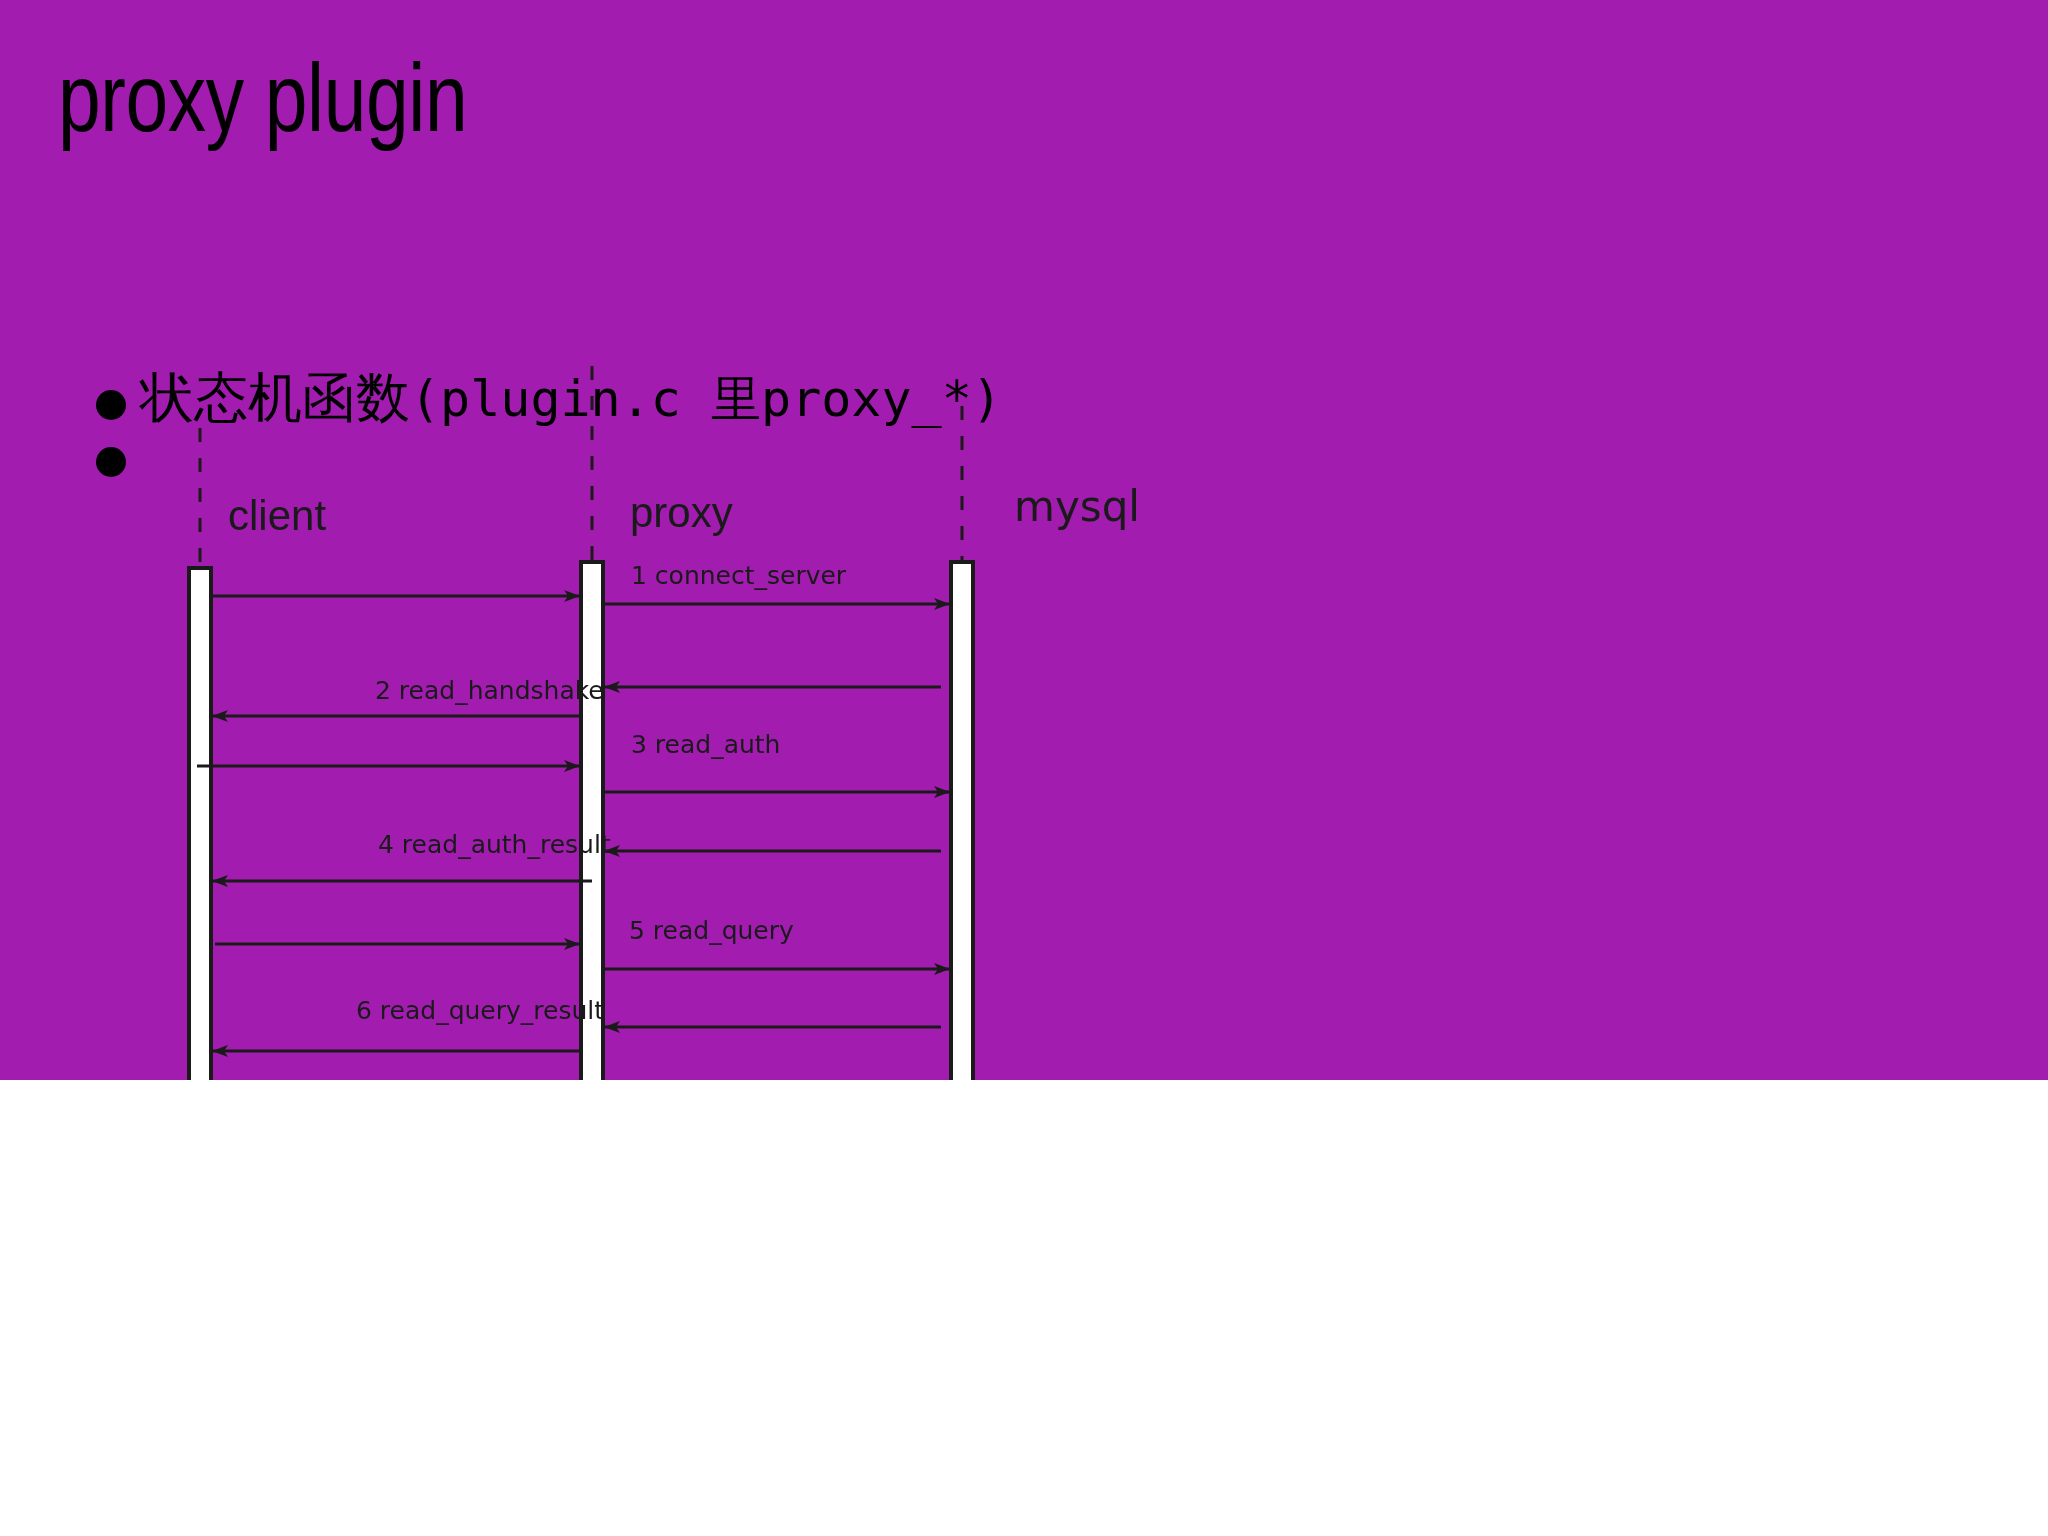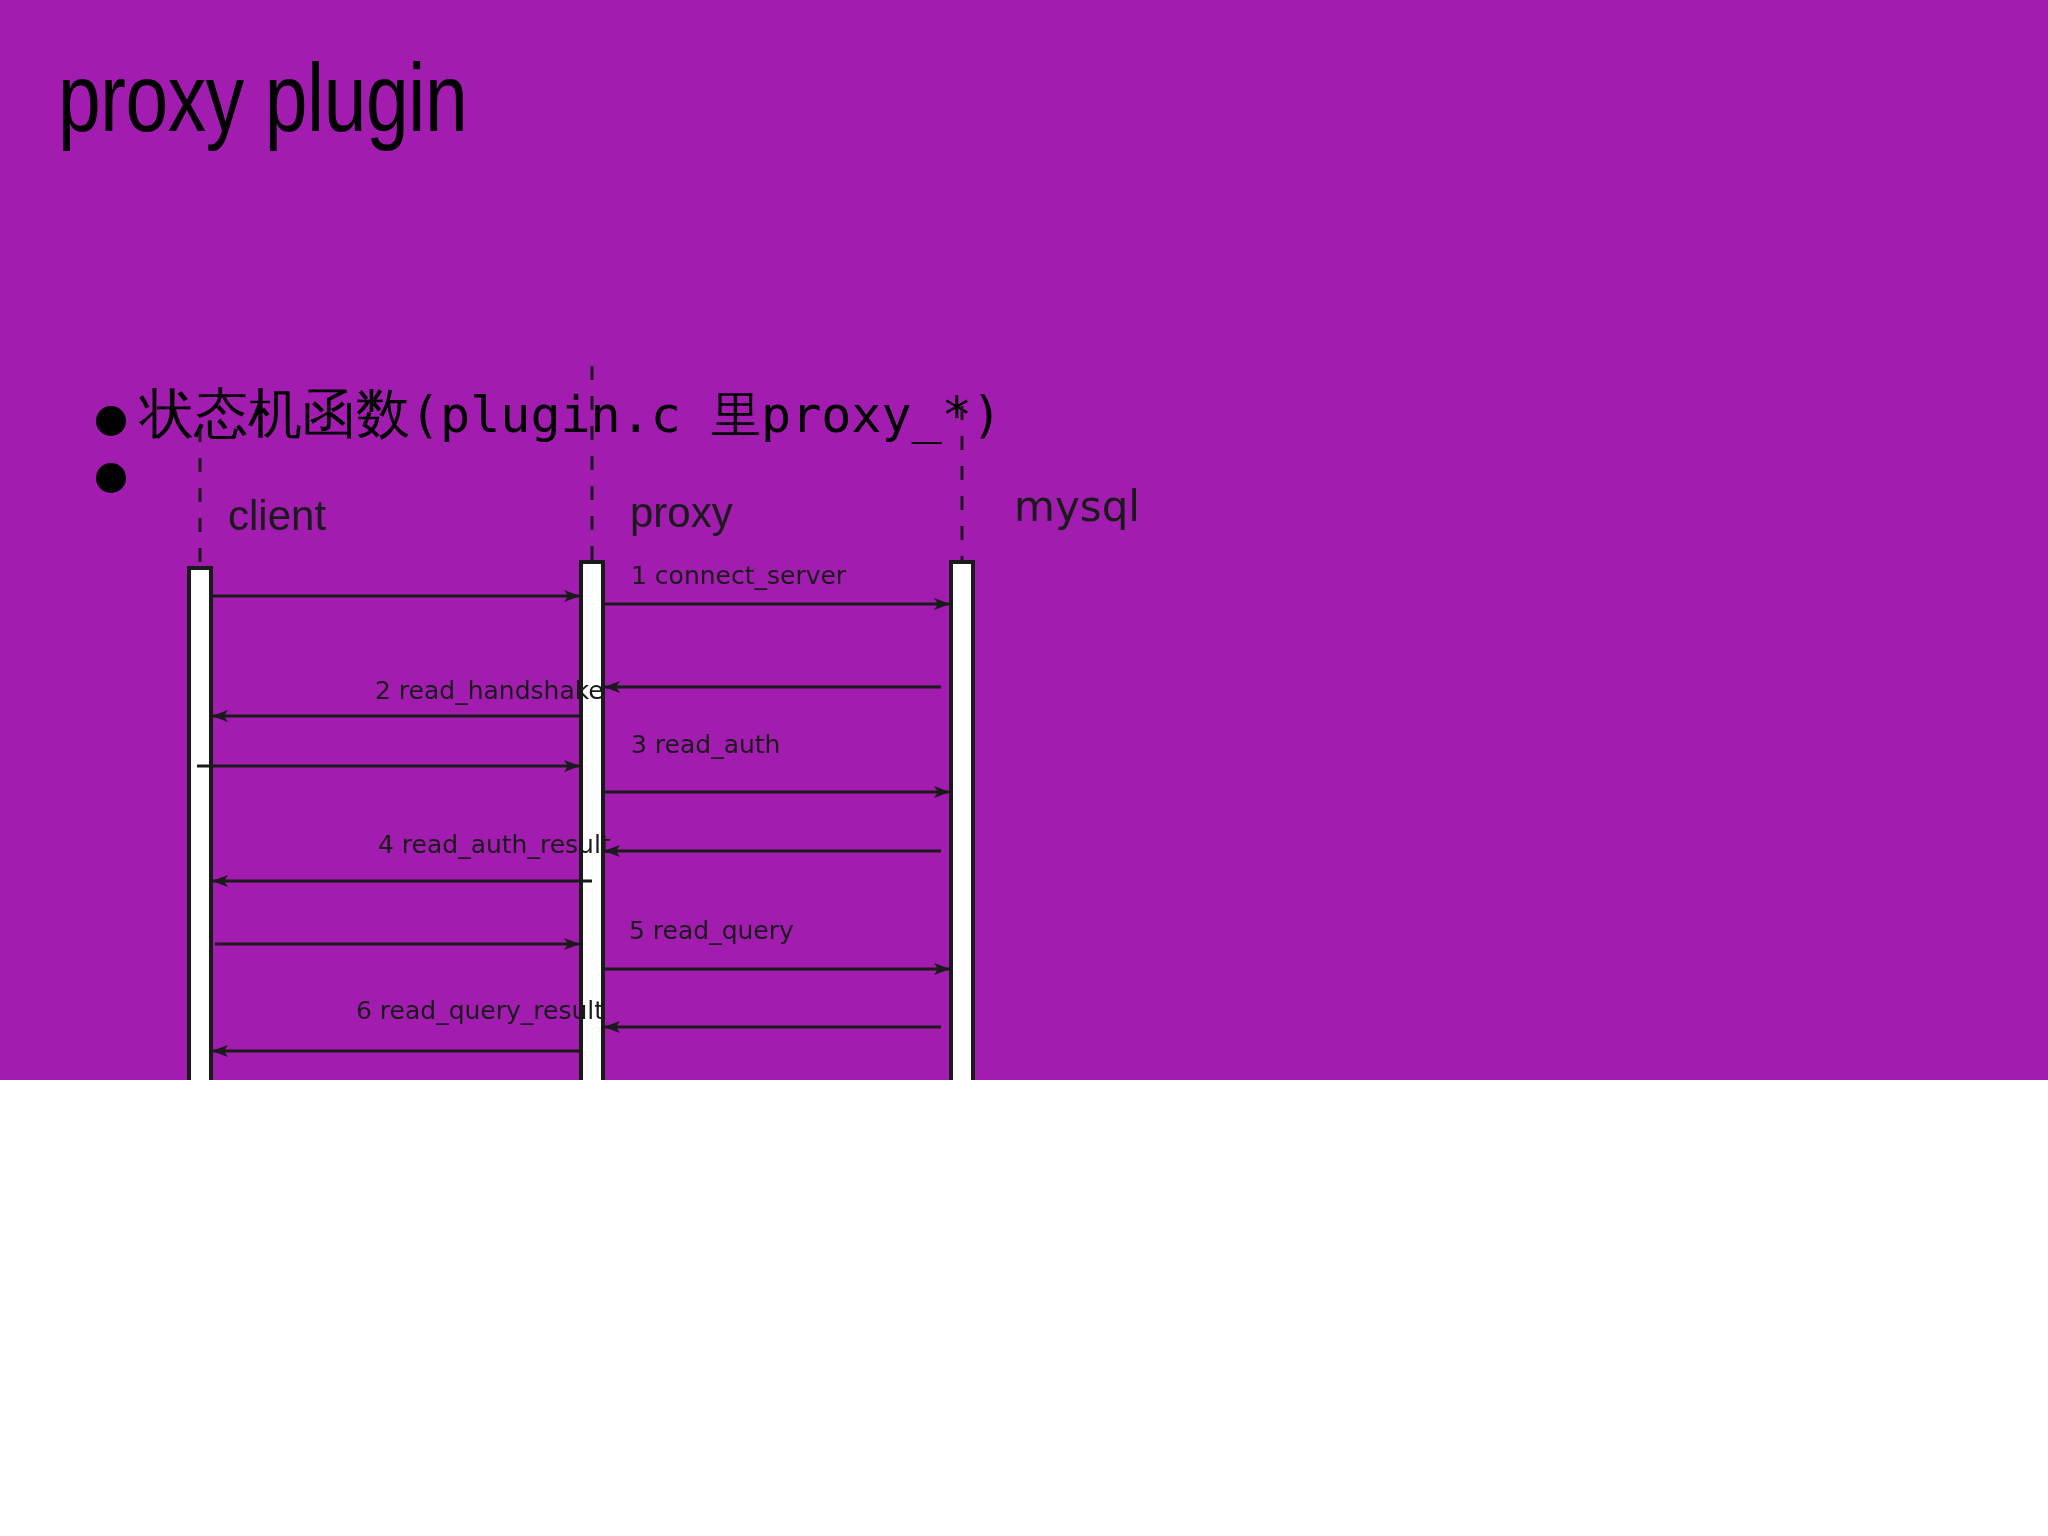--- a/index.html
+++ b/index.html
@@ -31,21 +31,21 @@
     transform: scaleX(0.80);
     transform-origin: left top;
     white-space: nowrap;
     color: #000000;
   }
 
   
   .bullet-list {
     position: absolute;
     left: 96px;
-    top: 384px;
+    top: 368px;
     width: 1500px;
   }
   .bullet-row {
     display: flex;
     align-items: flex-start;
     white-space: nowrap;
     line-height: 1.0;
   }
   .bullet-row.first { margin-bottom: 8px; }
   .bullet-dot {

